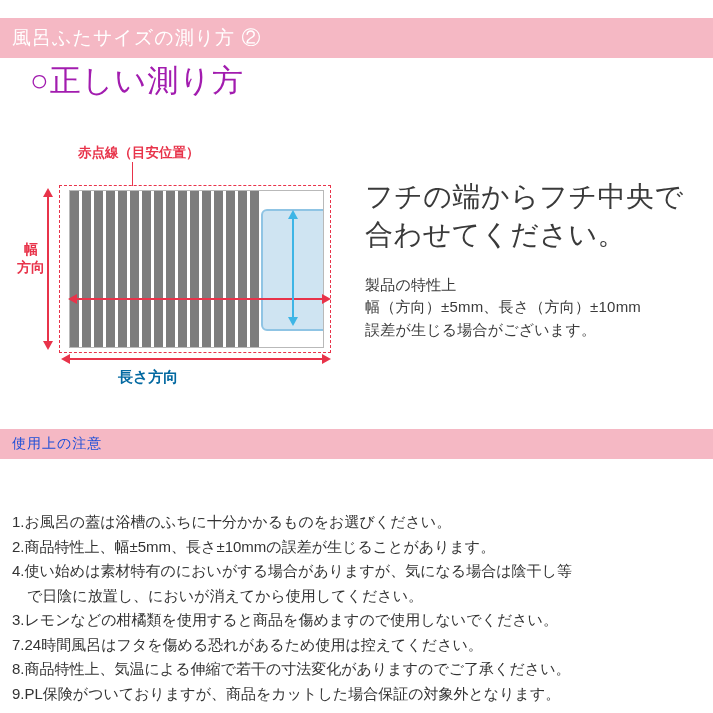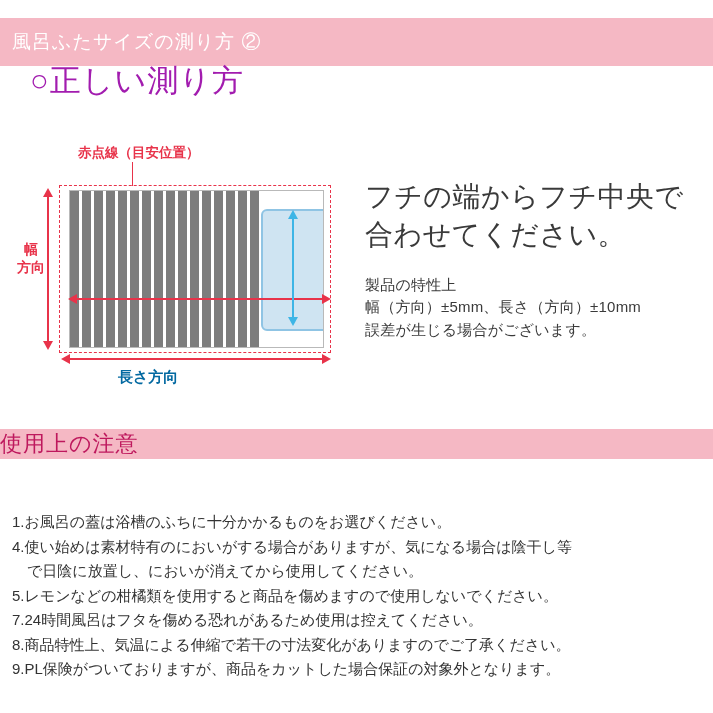--- a/index.html
+++ b/index.html
@@ -15,21 +15,21 @@
     overflow: hidden;
     position: relative;
   }
 
   
   .header-band {
     position: absolute;
     left: 0;
     top: 18px;
     width: 713px;
-    height: 48px;
+    height: 40px;
     background: #f5b8c4;
     display: flex;
     align-items: center;
   }
   .header-band .header-title {
     color: #ffffff;
     font-size: 19px;
     letter-spacing: 1px;
     padding-left: 12px;
     font-weight: normal;
@@ -190,22 +190,23 @@
     position: absolute;
     left: 0;
     top: 429px;
     width: 713px;
     height: 30px;
     background: #f5b8c4;
     display: flex;
     align-items: center;
   }
   .notice-band .notice-title {
-    color: #be185d;
-    font-size: 22px;
+    color: #1d4ed8;
+    font-size: 14px;
+    padding-left: 12px;
     letter-spacing: 1px;
   }
 
   .notice-list {
     position: absolute;
     left: 12px;
     top: 466px;
     width: 695px;
     font-size: 15px;
     color: #333333;
@@ -272,19 +273,20 @@
     <div>誤差が生じる場合がございます。</div>
   </div>
 </div>
 
 <div class="notice-band">
   <div class="notice-title">使用上の注意</div>
 </div>
 
 <div class="notice-list">
   <div class="nitem">1.お風呂の蓋は浴槽のふちに十分かかるものをお選びください。</div>
+  <div class="nitem">2.商品特性上、幅±5mm、長さ±10mmの誤差が生じることがあります。</div>
   <div class="nitem">4.使い始めは素材特有のにおいがする場合がありますが、気になる場合は陰干し等</div>
   <div class="nitem">　で日陰に放置し、においが消えてから使用してください。</div>
-  <div class="nitem">5.レモンなどの柑橘類を使用すると商品を傷めますので使用しないでください。</div>
+  <div class="nitem">3.レモンなどの柑橘類を使用すると商品を傷めますので使用しないでください。</div>
   <div class="nitem">7.24時間風呂はフタを傷める恐れがあるため使用は控えてください。</div>
   <div class="nitem">8.商品特性上、気温による伸縮で若干の寸法変化がありますのでご了承ください。</div>
   <div class="nitem">9.PL保険がついておりますが、商品をカットした場合保証の対象外となります。</div>
 </div>
 
 </body></html>

